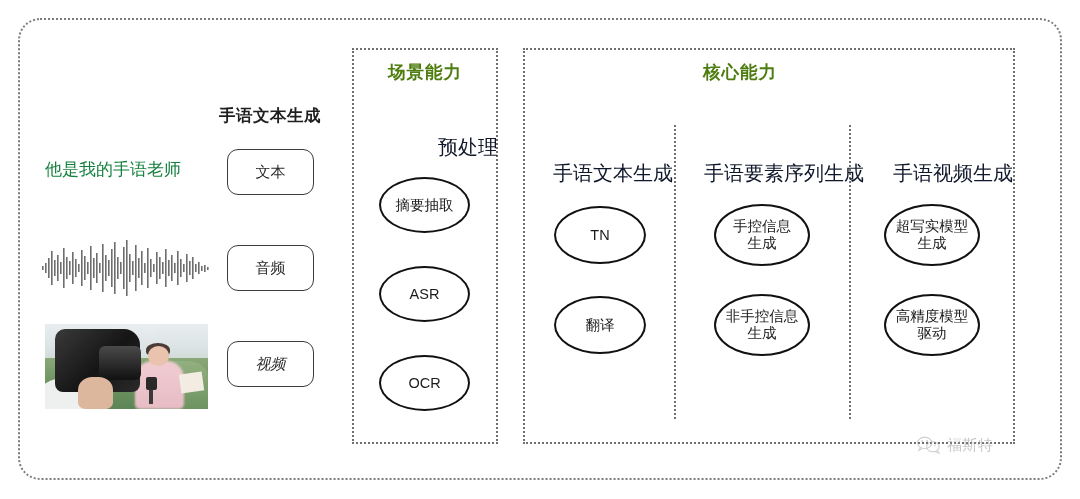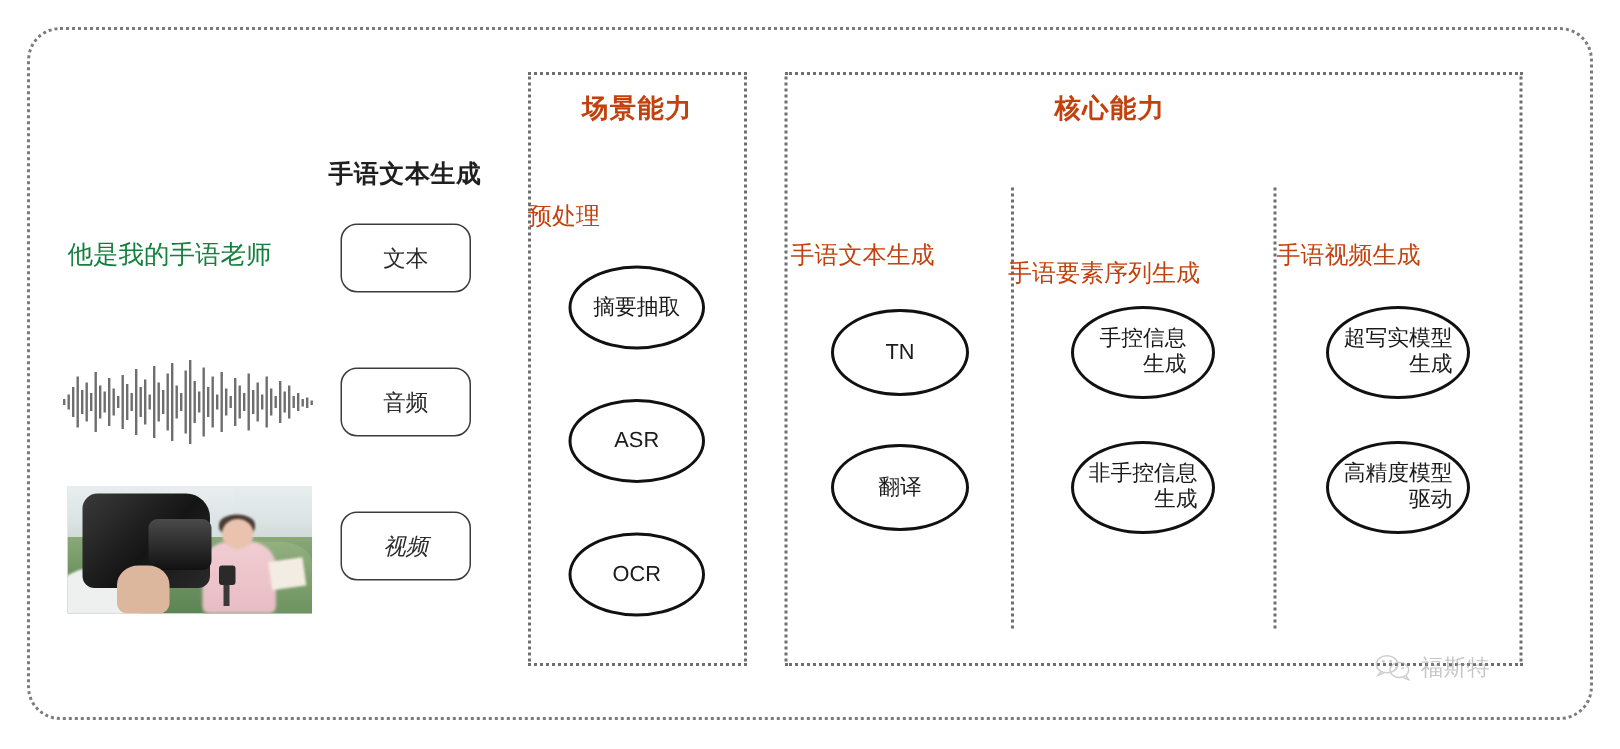--- a/index.html
+++ b/index.html
@@ -172,21 +172,21 @@
     background: transparent;
   }
   .panel-scene { left: 352px; top: 48px; width: 146px; height: 396px; }
   .panel-core  { left: 523px; top: 48px; width: 492px; height: 396px; }
 
   .panel-title {
     position: absolute;
     top: 60px;
     font-size: 17.5px;
     font-weight: bold;
-    color: #c2410c;
+    color: #4d7c0f;
     letter-spacing: 1px;
     text-align: center;
     white-space: nowrap;
   }
   .title-scene { left: 352px; width: 146px; }
   .title-core  { left: 494px; width: 492px; }
 
   
   .divider {
     position: absolute;
@@ -194,41 +194,41 @@
     width: 0;
     height: 294px;
     border-left: 2px dotted #6f6f6f;
   }
   .divider-1 { left: 674px; }
   .divider-2 { left: 849px; }
 
   
   .col-head {
     position: absolute;
-    font-size: 16px;
-    color: #c2410c;
-    text-align: left;
+    font-size: 20px;
+    color: #0f172a;
+    text-align: right;
     white-space: nowrap;
   }
   .head-pre    { left: 352px; top: 134px; width: 146px; }
   .head-c1     { left: 527px; top: 160px; width: 146px; }
-  .head-c2     { left: 672px; top: 160px; width: 172px; margin-top: 12px; }
+  .head-c2     { left: 692px; top: 160px; width: 172px; }
   .head-c3     { left: 851px; top: 160px; width: 162px; }
 
   
   .node {
     position: absolute;
     box-sizing: border-box;
     border: 2.2px solid #111;
     border-radius: 50%;
     background: #fff;
     display: flex;
     align-items: center;
     justify-content: center;
-    text-align: right;
+    text-align: center;
     font-size: 14.5px;
     line-height: 1.16;
     color: #1b1b1b;
   }
   .node span { display: block; padding: 0 6px; }
 
   
   .n-zhaiyao { left: 379px; top: 177px; width: 91px; height: 56px; }
   .n-asr     { left: 379px; top: 266px; width: 91px; height: 56px; }
   .n-ocr     { left: 379px; top: 355px; width: 91px; height: 56px; }

